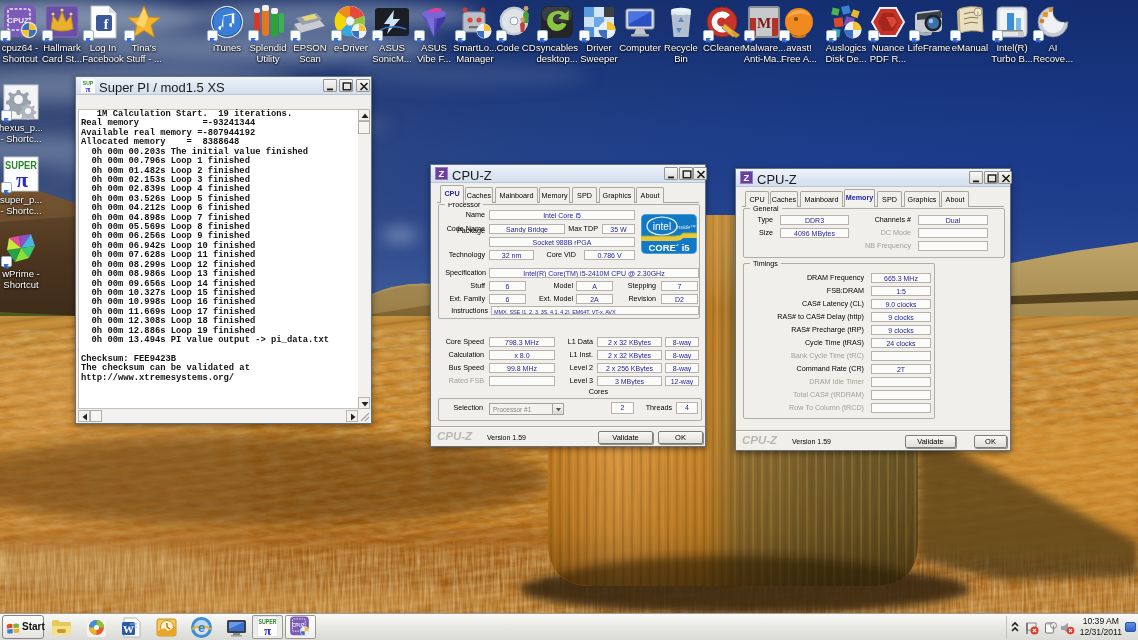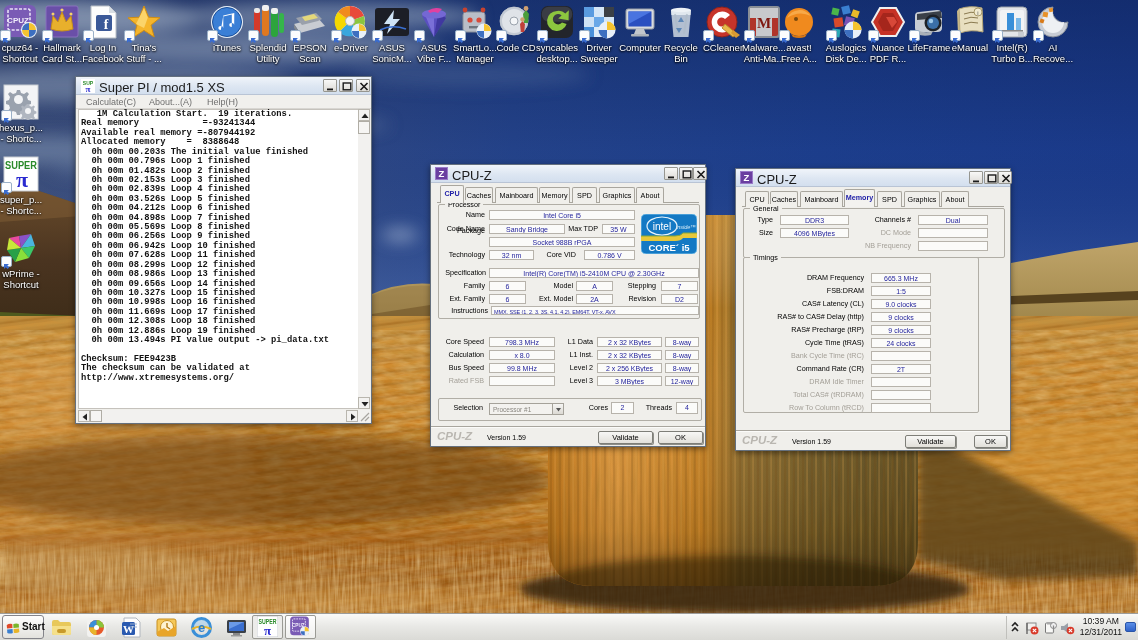--- a/index.html
+++ b/index.html
@@ -556,25 +556,20 @@
           <svg width="14" height="13">
             <rect x="3.2" y="3" width="7.6" height="6.8" fill="none" stroke="#1a1a1a" stroke-width="1.4"></rect>
           </svg>
         </div>
         <div class="wbtn" style="left:280px">
           <svg width="14" height="13">
             <path d="M3.5,3 L10.5,10 M10.5,3 L3.5,10" stroke="#1a1a1a" stroke-width="1.6"></path>
           </svg>
         </div>
       </div>
-<div class="abs" style="left:0;top:18px;width:295px;height:14px;background:#f1f0ed;border-bottom:1px solid #d8d6d2;font-size:9px;color:#6f6f6f">
-        <span class="abs" style="left:10px;top:2px">Calculate(C)</span>
-        <span class="abs" style="left:73px;top:2px">About...(A)</span>
-        <span class="abs" style="left:131px;top:2px">Help(H)</span>
-      </div>
 <div class="abs" style="left:2px;top:32px;width:280px;height:300px;background:#fff;border:1px solid #c5c2bc;border-right:none"></div>
 <pre>   1M Calculation Start.  19 iterations.
 Real memory            =-93241344
 Available real memory =-807944192
 Allocated memory    =  8388648
   0h 00m 00.203s The initial value finished
   0h 00m 00.796s Loop 1 finished
   0h 00m 01.482s Loop 2 finished
   0h 00m 02.153s Loop 3 finished
   0h 00m 02.839s Loop 4 finished
@@ -679,21 +674,21 @@
       <div class="lbl" style="left:77px;top:59px;width:90px">Max TDP</div>
       <div class="fld" style="left:171px;top:59px;width:33px;height:10px;padding-top:1px;">35 W</div>
 <div class="lbl" style="left:-36px;top:61px;width:90px">Package</div>
       <div class="fld" style="left:58px;top:72px;width:146px;height:10px;padding-top:1px;">Socket 988B rPGA</div>
 <div class="lbl" style="left:-36px;top:85px;width:90px">Technology</div>
       <div class="fld" style="left:58px;top:85px;width:45px;height:10px;padding-top:1px;">32 nm</div>
       <div class="lbl" style="left:55px;top:85px;width:90px">Core VID</div>
       <div class="fld" style="left:153px;top:85px;width:51px;height:10px;padding-top:1px;">0.786 V</div>
 <div class="lbl" style="left:-35px;top:103px;width:90px">Specification</div>
       <div class="fld" style="left:58px;top:103px;width:210px;height:10px;padding-top:1px;">Intel(R) Core(TM) i5-2410M CPU @ 2.30GHz</div>
-<div class="lbl" style="left:-36px;top:116px;width:90px">Family</div>
+<div class="lbl" style="left:-36px;top:116px;width:90px">Stuff</div>
       <div class="fld" style="left:58px;top:116px;width:37px;height:10px;padding-top:1px;">6</div>
       <div class="lbl" style="left:52px;top:116px;width:90px">Model</div>
       <div class="fld" style="left:145px;top:116px;width:37px;height:10px;padding-top:1px;">A</div>
       <div class="lbl" style="left:135px;top:116px;width:90px">Stepping</div>
       <div class="fld" style="left:230px;top:116px;width:37px;height:10px;padding-top:1px;">7</div>
 <div class="lbl" style="left:-36px;top:129px;width:90px">Ext. Family</div>
       <div class="fld" style="left:58px;top:129px;width:37px;height:10px;padding-top:1px;">6</div>
       <div class="lbl" style="left:52px;top:129px;width:90px">Ext. Model</div>
       <div class="fld" style="left:145px;top:129px;width:37px;height:10px;padding-top:1px;">2A</div>
       <div class="lbl" style="left:135px;top:129px;width:90px">Revision</div>
@@ -720,21 +715,21 @@
 <div class="lbl" style="left:72px;top:211px;width:90px">Level 3</div>
       <div class="fld" style="left:166px;top:211px;width:65px;height:10px;padding-top:1px;">3 MBytes</div>
       <div class="fld" style="left:234px;top:211px;width:34px;height:10px;padding-top:1px;">12-way</div>
 <div class="gb" style="left:7px;top:233px;width:264px;height:23px">
         <span class="gl"></span>
       </div>
 <div class="lbl" style="left:-38px;top:238px;width:90px">Selection</div>
 <div class="abs" style="left:58px;top:238px;width:75px;height:12px;background:#f3f2ef;border:1px solid #a5a29a;font-size:6.5px;color:#8a8780;padding:2px 0 0 3px">Processor #1<span class="abs" style="right:0;top:0;width:11px;height:10px;background:linear-gradient(180deg,#f5f5f3,#dcdad4);border-left:1px solid #a5a29a"><svg width="11" height="10">
             <path d="M3,4 L8,4 L5.5,7.5 Z" fill="#555"></path>
           </svg></span></div>
-<div class="lbl" style="left:87px;top:238px;width:90px">Cores</div>
+<div class="lbl" style="left:87px;top:222px;width:90px">Cores</div>
       <div class="fld" style="left:180px;top:237px;width:23px;height:12px;padding-top:1px;">2</div>
       <div class="lbl" style="left:151px;top:238px;width:90px">Threads</div>
       <div class="fld" style="left:245px;top:237px;width:22px;height:12px;padding-top:1px;">4</div>
 <div class="sep" style="top:261px"></div>
 <div class="czlogo" style="left:6px;top:265px">CPU-Z</div>
 <div class="abs" style="left:56px;top:269px;font-size:7px">Version 1.59</div>
 <div class="btn" style="left:167px;top:266px;width:55px">Validate</div>
 <div class="btn" style="left:227px;top:266px;width:45px">OK</div>
 </div>
     <div id="cz2" class="win cz" style="left:735px;top:168px;width:276px;height:283px">
@@ -776,21 +771,21 @@
 <div class="lbl" style="left:-53px;top:46px;width:90px">Type</div>
       <div class="fld" style="left:44px;top:46px;width:69px;height:10px;padding-top:1px;">DDR3</div>
       <div class="lbl" style="left:85px;top:46px;width:90px">Channels #</div>
       <div class="fld" style="left:182px;top:46px;width:70px;height:10px;padding-top:1px;">Dual</div>
 <div class="lbl" style="left:-53px;top:59px;width:90px">Size</div>
       <div class="fld" style="left:44px;top:59px;width:69px;height:10px;padding-top:1px;">4096 MBytes</div>
       <div class="lbl gray" style="left:85px;top:59px;width:90px">DC Mode</div>
       <div class="fld" style="left:182px;top:59px;width:70px;height:10px;padding-top:1px;"></div>
 <div class="lbl gray" style="left:85px;top:72px;width:90px">NB Frequency</div>
       <div class="fld" style="left:182px;top:72px;width:70px;height:10px;padding-top:1px;"></div>
-<div class="gb" style="left:7px;top:88px;width:236px;height:156px">
+<div class="gb" style="left:7px;top:94px;width:192px;height:156px">
         <span class="gl">Timings</span>
       </div>
 <div class="lbl" style="left:8px;top:104px;width:120px">DRAM Frequency</div>
       <div class="fld" style="left:135px;top:104px;width:60px;height:10px;padding-top:1px;">665.3 MHz</div>
 <div class="lbl" style="left:8px;top:117px;width:120px">FSB:DRAM</div>
       <div class="fld" style="left:135px;top:117px;width:60px;height:10px;padding-top:1px;">1:5</div>
 <div class="lbl" style="left:8px;top:130px;width:120px">CAS# Latency (CL)</div>
       <div class="fld" style="left:135px;top:130px;width:60px;height:10px;padding-top:1px;">9.0 clocks</div>
 <div class="lbl" style="left:8px;top:143px;width:120px">RAS# to CAS# Delay (http)</div>
       <div class="fld" style="left:135px;top:143px;width:60px;height:10px;padding-top:1px;">9 clocks</div>

